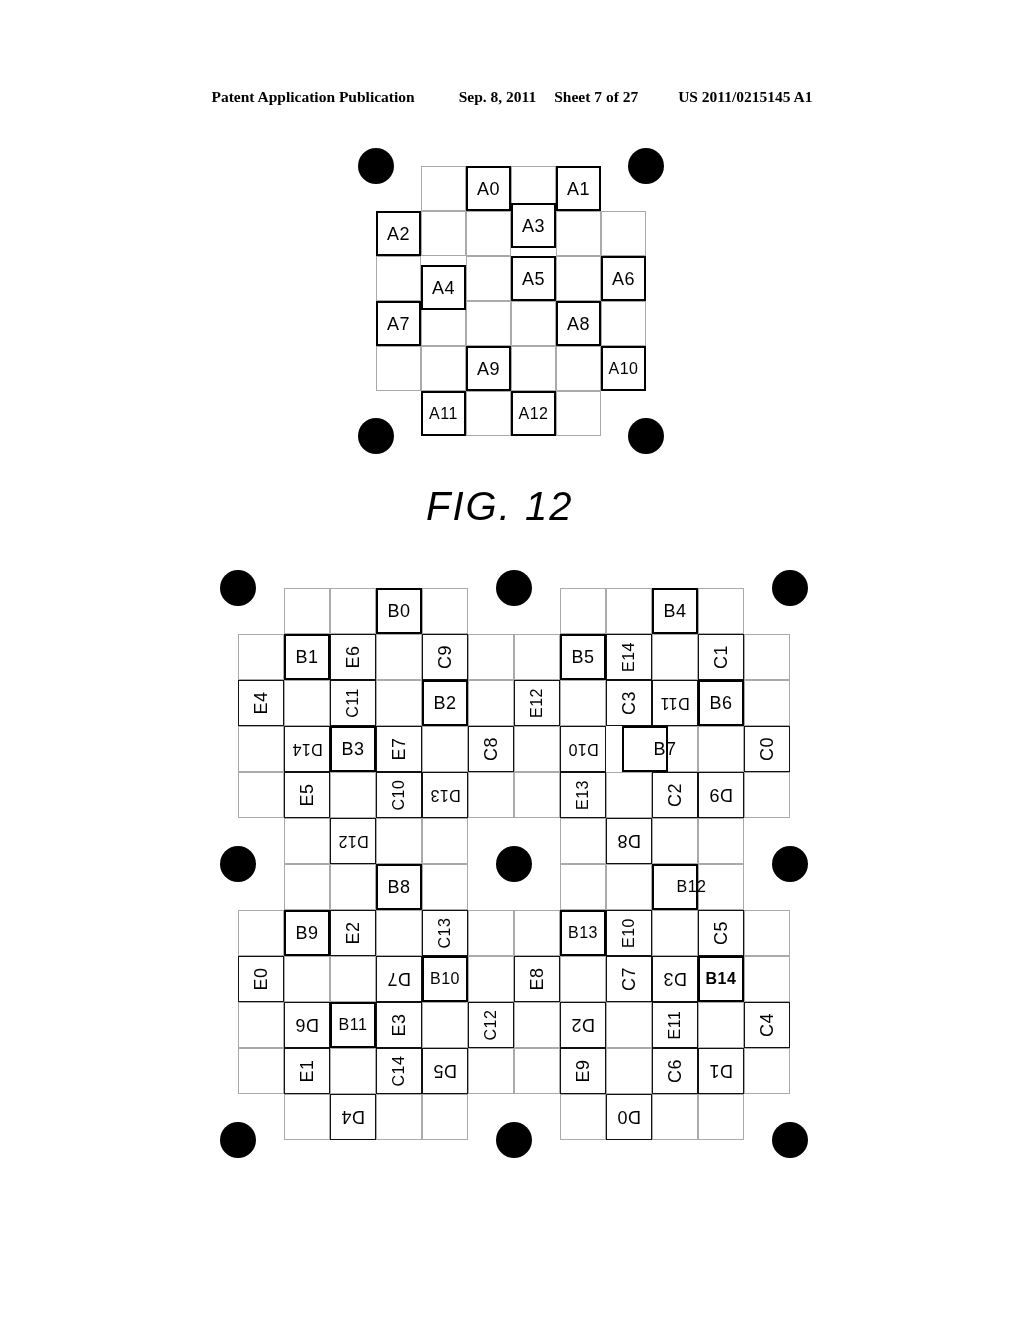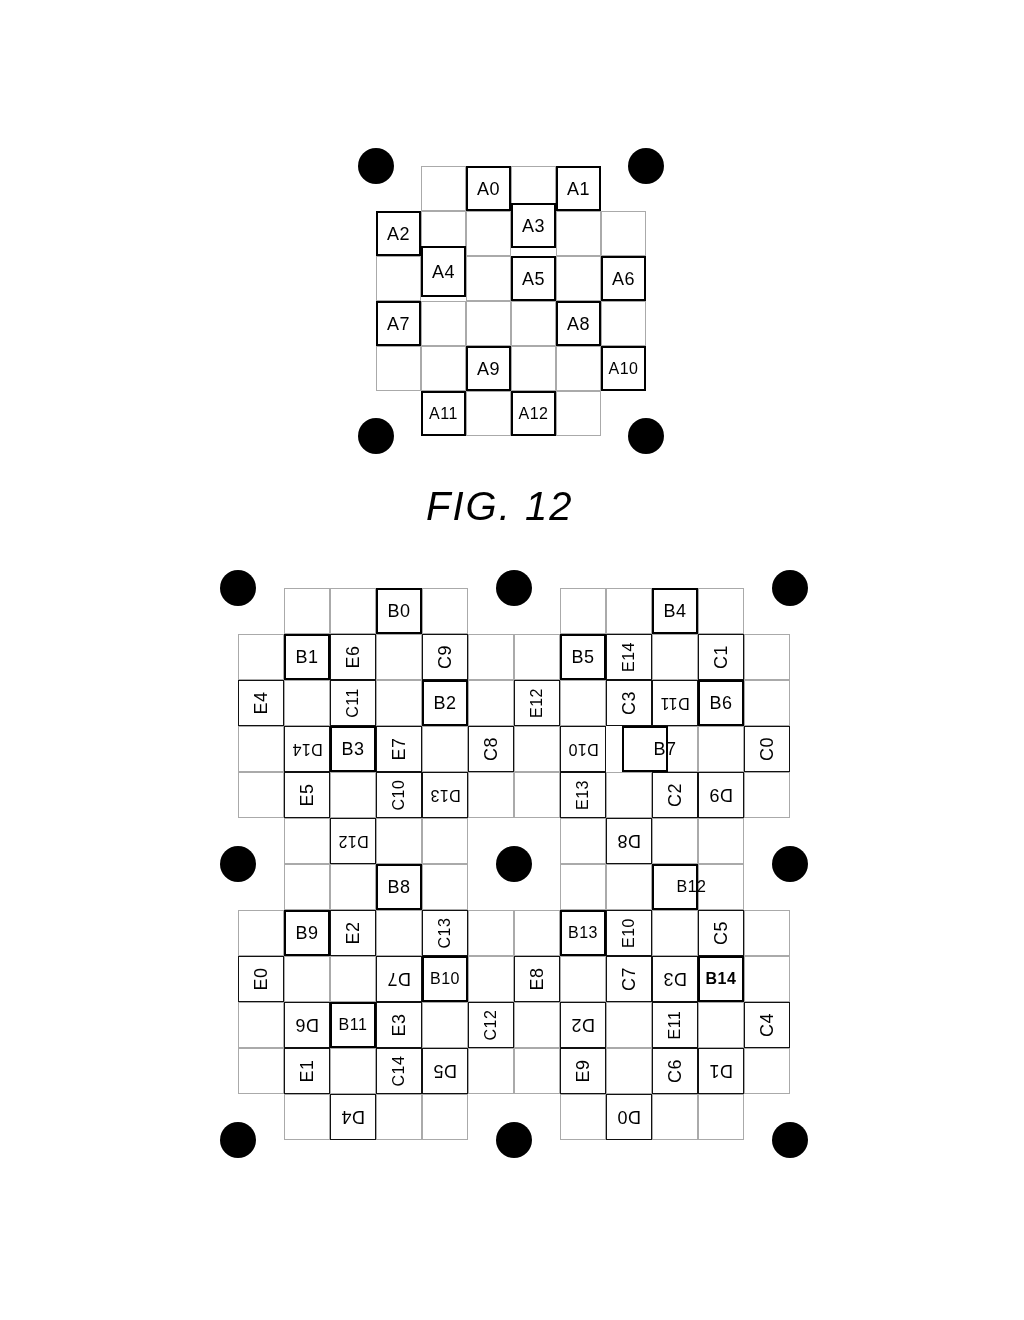--- a/index.html
+++ b/index.html
@@ -65,20 +65,26 @@
     background:#000;
     border-radius:50%;
     z-index:6;
   }
 </style>
 </head>
 <body>
 
 <div class="page">
 
+  <div class="hdr">
+    <span class="s1">Patent Application Publication</span>
+    <span class="s2">Sep. 8, 2011</span>
+    <span class="s3">Sheet 7 of 27</span>
+    <span class="s4">US 2011/0215145 A1</span>
+  </div>
 
   <div class="figwrap" id="fig12" style="left: 376px; top: 166px; width: 270px; height: 270px; text-decoration: underline;">
       <div class="cell" style="left: 45px; top: 0px; width: 45px; height: 45px;"></div>
       <div class="cell hasLabel bold" style="left: 90px; top: 0px; width: 45px; height: 45px;">
         <span>A0</span>
       </div>
       <div class="cell" style="left: 135px; top: 0px; width: 45px; height: 45px;"></div>
       <div class="cell hasLabel bold" style="left: 180px; top: 0px; width: 45px; height: 45px;">
         <span>A1</span>
       </div>
@@ -86,21 +92,21 @@
         <span>A2</span>
       </div>
       <div class="cell" style="left: 45px; top: 45px; width: 45px; height: 45px;"></div>
       <div class="cell" style="left: 90px; top: 45px; width: 45px; height: 45px;"></div>
       <div class="cell hasLabel bold" style="left: 135px; top: 37px; width: 45px; height: 45px;">
         <span>A3</span>
       </div>
       <div class="cell" style="left: 180px; top: 45px; width: 45px; height: 45px;"></div>
       <div class="cell" style="left: 225px; top: 45px; width: 45px; height: 45px;"></div>
       <div class="cell" style="left: 0px; top: 90px; width: 45px; height: 45px;"></div>
-      <div class="cell hasLabel bold" style="left: 45px; top: 80px; width: 45px; height: 51px; justify-content: center;">
+      <div class="cell hasLabel bold" style="left: 45px; top: 99px; width: 45px; height: 45px; justify-content: center;">
         <span>A4</span>
       </div>
       <div class="cell" style="left: 90px; top: 90px; width: 45px; height: 45px;"></div>
       <div class="cell hasLabel bold" style="left: 135px; top: 90px; width: 45px; height: 45px;">
         <span>A5</span>
       </div>
       <div class="cell" style="left: 180px; top: 90px; width: 45px; height: 45px;"></div>
       <div class="cell hasLabel bold" style="left: 225px; top: 90px; width: 45px; height: 45px;">
         <span>A6</span>
       </div>

